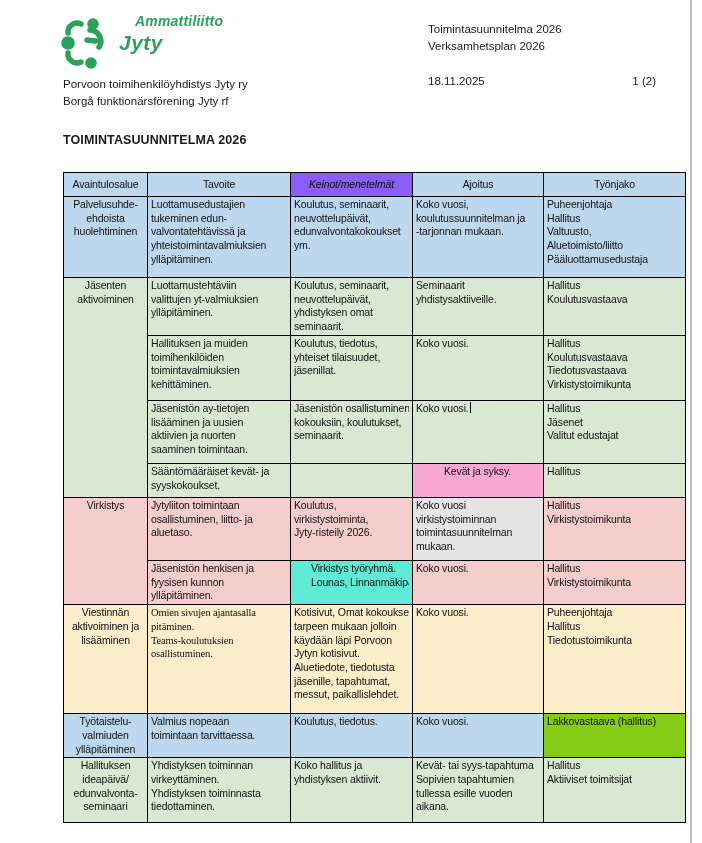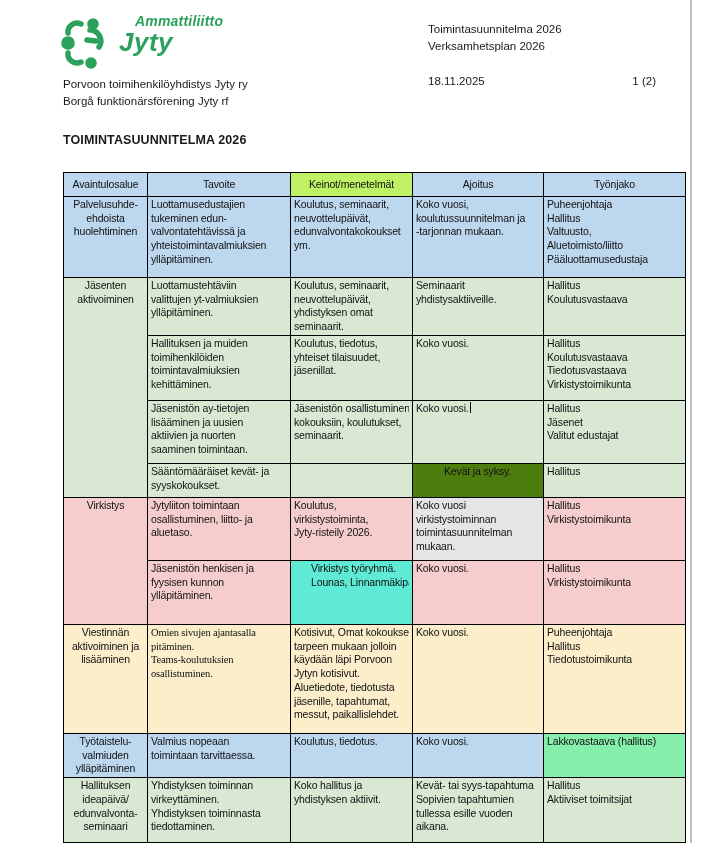--- a/index.html
+++ b/index.html
@@ -8,21 +8,21 @@
   .page { position:relative; width:702px; height:843px; background:#ffffff; overflow:hidden; }
 
   
   .edge-line { position:absolute; left:690px; top:0; width:2px; height:843px; background:#bfbfbf; }
 
   
   .logo { position:absolute; left:60px; top:16px; display:flex; align-items:flex-start; }
   .logo svg { display:block; }
   .logo-text { margin-left:5px; }
   .logo-small { color:#2CA15C; font-weight:bold; font-style:italic; font-size:14px; line-height:10px; margin-left:16px; letter-spacing:0.2px; }
-  .logo-big { color:#2CA15C; font-weight:bold; font-style:italic; font-size:26px; line-height:33px; letter-spacing:0.5px; }
+  .logo-big { color:#2CA15C; font-weight:bold; font-style:italic; font-size:21px; line-height:33px; letter-spacing:0.5px; }
 
   
   .head-right { position:absolute; left:428px; top:21px; width:228px; font-size:11.5px; line-height:17px; }
   .date-row { margin-top:18px; display:flex; justify-content:space-between; }
   .org-block { position:absolute; left:63px; top:76px; font-size:11.5px; line-height:17px; }
   .doc-title { position:absolute; left:63px; top:133px; font-size:12.5px; font-weight:bold; letter-spacing:0.1px; }
 
   
   table.plan { position:absolute; left:63px; top:172px; width:622px; border-collapse:collapse; table-layout:fixed;
                border:1.5px solid #000; }
@@ -81,21 +81,21 @@
       <col style="width:84px">
         <col style="width:143px">
         <col style="width:122px">
         <col style="width:131px">
         <col style="width:142px">
     </colgroup>
     <tbody>
         <tr style="height:24px">
       <th style="background-color: rgb(189, 215, 238);">Avaintulosalue</th>
       <th style="background-color: rgb(189, 215, 238);">Tavoite</th>
-      <th style="background-color: #bef264;">Keinot/menetelmät</th>
+      <th style="background-color: #8b5cf6; font-style: italic;">Keinot/menetelmät</th>
       <th style="background-color: rgb(189, 215, 238);">Ajoitus</th>
       <th style="background-color: rgb(189, 215, 238);">Työnjako</th>
     </tr>
 
     <tr style="height:81px">
       <td class="area-cell" style="background-color: rgb(189, 215, 238);">
             <div class="cell">Palvelusuhde-
 ehdoista
 huolehtiminen</div>
           </td>
@@ -195,21 +195,21 @@
           </td>
     </tr>
     <tr style="height:34px">
       <td style="background-color: rgb(217, 232, 211);">
             <div class="cell">Sääntömääräiset kevät- ja
 syyskokoukset.</div>
           </td>
       <td style="background-color: rgb(217, 232, 211);">
             <div class="cell"></div>
           </td>
-      <td style="background-color: #4d7c0f; padding-left: 31px;">
+      <td style="background-color: #f9a8d4; padding-left: 31px;">
             <div class="cell">Kevät ja syksy.</div>
           </td>
       <td style="background-color: rgb(217, 232, 211);">
             <div class="cell">Hallitus</div>
           </td>
     </tr>
 
     <tr style="height:63px">
       <td class="area-cell" rowspan="2" style="background-color: rgb(246, 205, 205);">
             <div class="cell">Virkistys</div>
@@ -228,21 +228,21 @@
             <div class="cell">Koko vuosi
 virkistystoiminnan
 toimintasuunnitelman
 mukaan.</div>
           </td>
       <td style="background-color: rgb(246, 205, 205);">
             <div class="cell">Hallitus
 Virkistystoimikunta</div>
           </td>
     </tr>
-    <tr style="height:64px">
+    <tr style="height:44px">
       <td style="background-color: rgb(246, 205, 205);">
             <div class="cell">Jäsenistön henkisen ja
 fyysisen kunnon
 ylläpitäminen.</div>
           </td>
       <td style="background-color: #5eead4; padding-left: 20px;">
             <div class="cell">Virkistys työryhmä.
 Lounas, Linnanmäkipäivä</div>
           </td>
       <td style="background-color: rgb(246, 205, 205);">
@@ -294,21 +294,21 @@
       <td style="background-color: rgb(189, 215, 238);">
             <div class="cell">Valmius nopeaan
 toimintaan tarvittaessa.</div>
           </td>
       <td style="background-color: rgb(189, 215, 238);">
             <div class="cell">Koulutus, tiedotus.</div>
           </td>
       <td style="background-color: rgb(189, 215, 238);">
             <div class="cell">Koko vuosi.</div>
           </td>
-      <td style="background-color: #86efac;">
+      <td style="background-color: #84cc16;">
             <div class="cell">Lakkovastaava (hallitus)</div>
           </td>
     </tr>
 
     <tr style="height:65px">
       <td class="area-cell" style="background-color: rgb(217, 232, 211);">
             <div class="cell">Hallituksen
 ideapäivä/
 edunvalvonta-
 seminaari</div>

